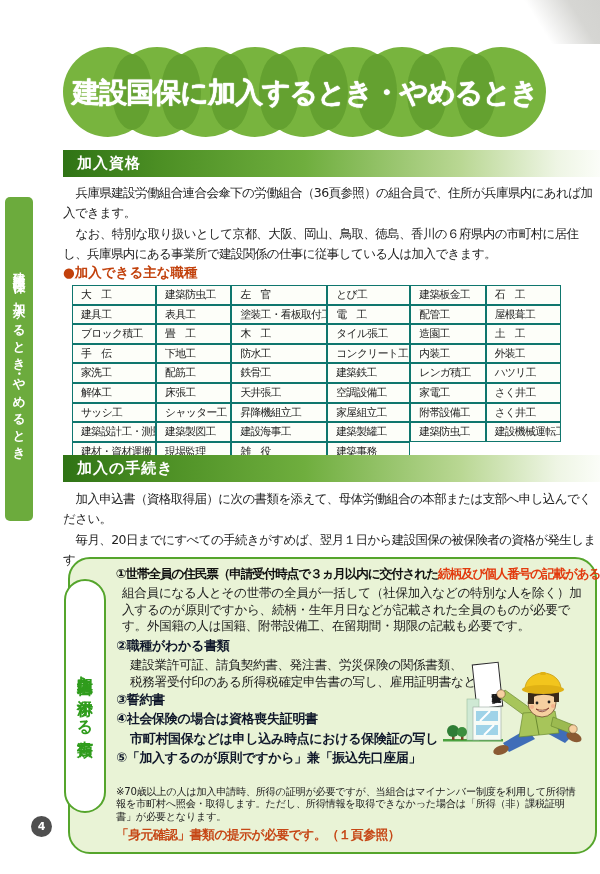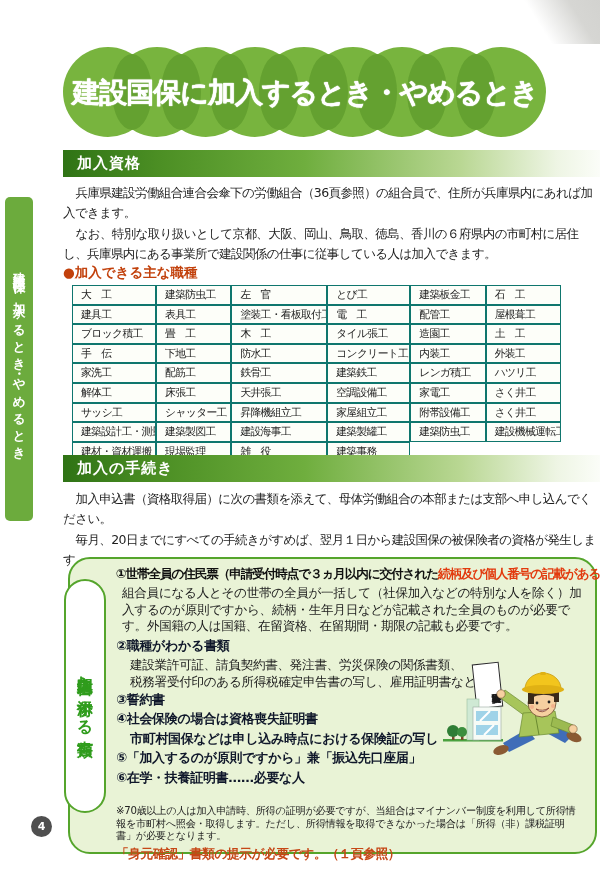--- a/index.html
+++ b/index.html
@@ -239,31 +239,30 @@
 
 <div class="attach-box">
   <div class="pill">
     <span>加入申込書に添付する書類</span>
   </div>
 
   <div class="box-content">
     <div class="i1-head">
       <span>①世帯全員の住民票（申請受付時点で３ヵ月以内に交付された</span><span class="red">続柄及び個人番号の記載があるもの）</span>
     </div>
-    <div class="i1-body">組合員になる人とその世帯の全員が一括して（社保加入などの特別な人を除く）加入するのが原則ですから、続柄・生年月日などが記載された全員のものが必要です。外国籍の人は国籍、在留資格、在留期間・期限の記載も必要です。</div>
+    <div class="i1-body">組合員になる人とその世帯の全員が一括して（社保加入などの特別な人を除く）加入するのが原則ですから、続柄・生年月日などが記載された全員のものが必要です。外国籍の人は国籍、附帯設備工、在留期間・期限の記載も必要です。</div>
 
     <div class="green-item">②職種がわかる書類</div>
     <div class="plain-sub">建設業許可証、請負契約書、発注書、労災保険の関係書類、</div>
     <div class="plain-sub">税務署受付印のある所得税確定申告書の写し、雇用証明書など</div>
 
     <div class="green-item">③誓約書</div>
     <div class="green-item">④社会保険の場合は資格喪失証明書</div>
     <div class="green-item sub-line">市町村国保などは申し込み時点における保険証の写し</div>
     <div class="green-item">⑤「加入するのが原則ですから」兼「振込先口座届」</div>
-    <div class="green-item">⑥在学・扶養証明書……必要な人</div>
 
     <div class="note">※70歳以上の人は加入申請時、所得の証明が必要ですが、当組合はマイナンバー制度を利用して所得情報を市町村へ照会・取得します。ただし、所得情報を取得できなかった場合は「所得（非）課税証明書」が必要となります。</div>
 
     <div class="warning">
       <span>「身元確認」書類の提示が必要です。（１頁参照）</span>
     </div>
   </div>
 
   <div class="illustration">
     <div class="paper">資格取得届</div>

